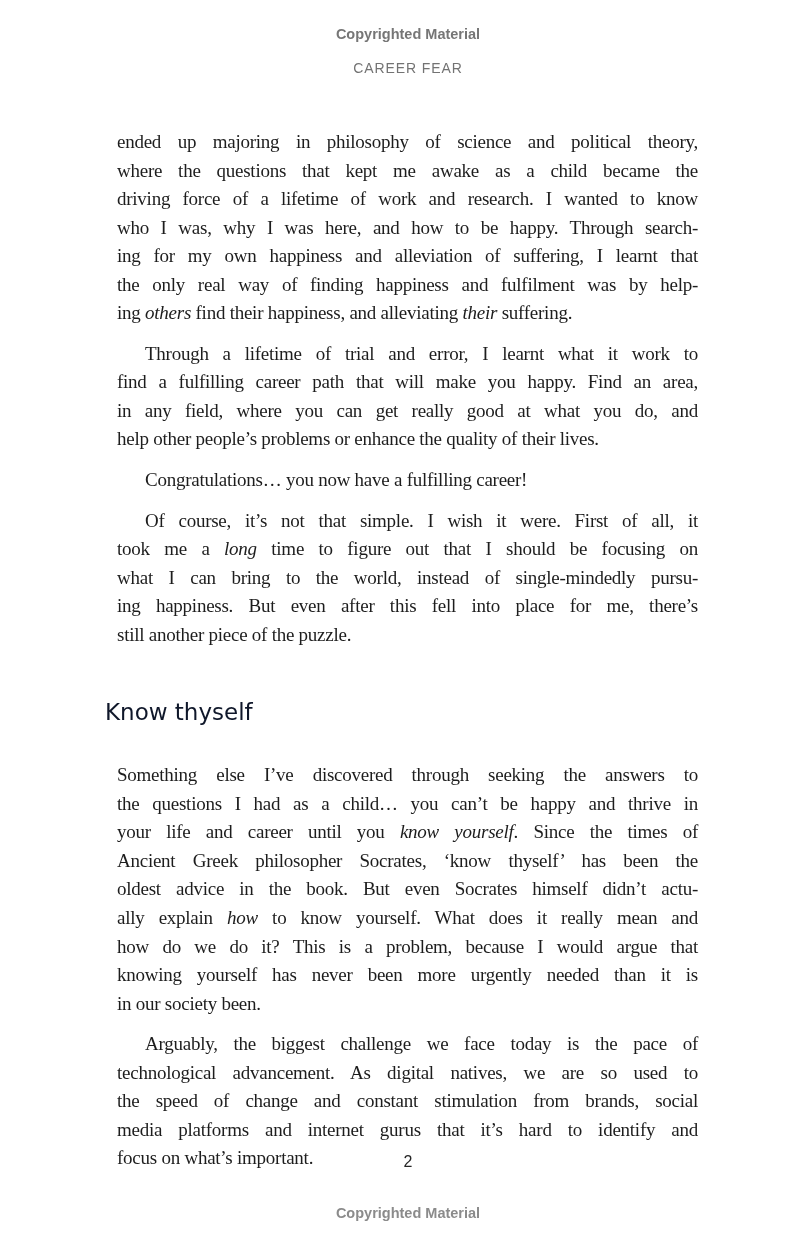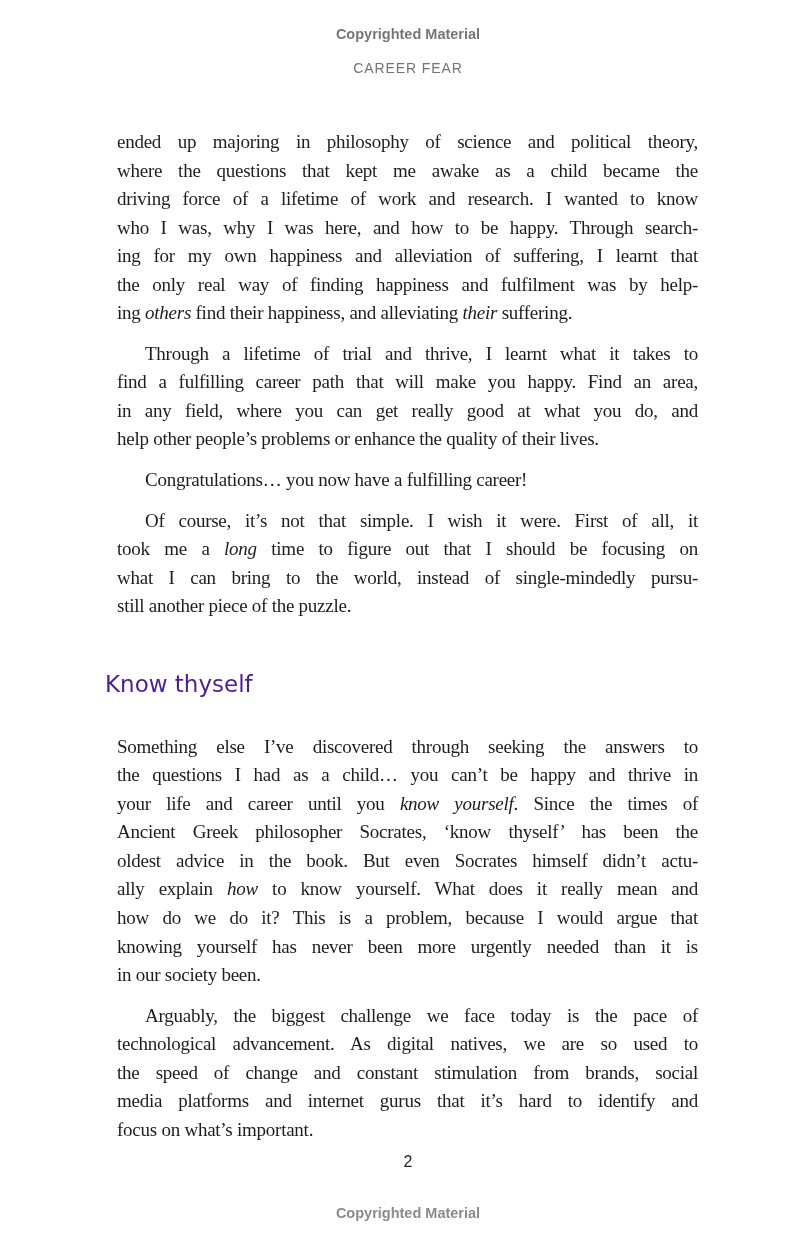--- a/index.html
+++ b/index.html
@@ -49,21 +49,21 @@
     white-space: normal;
   }
   .line.last { text-align-last: left; }
   .line.indent { text-indent: 28px; }
   .section-heading {
     font-family: "DejaVu Sans", "Liberation Sans", sans-serif;
     font-weight: 400;
     font-size: 23px;
     line-height: 30px;
     letter-spacing: 0;
-    color: #4c1d95;
+    color: #0f172a;
     margin: 48px 0 34px 0;
     text-align: left;
     text-align-last: left;
   }
   .page-number {
     top: 1153px;
     font-family: "Liberation Sans", sans-serif;
     font-weight: 400;
     font-size: 16px;
     color: #262626;
@@ -89,32 +89,33 @@
       <div class="paragraph">
         <div class="line">ended up majoring in philosophy of science and political theory,</div>
         <div class="line">where the questions that kept me awake as a child became the</div>
         <div class="line">driving force of a lifetime of work and research. I wanted to know</div>
         <div class="line">who I was, why I was here, and how to be happy. Through search-</div>
         <div class="line">ing for my own happiness and alleviation of suffering, I learnt that</div>
         <div class="line">the only real way of finding happiness and fulfilment was by help-</div>
         <div class="line last">ing <em>others</em> find their happiness, and alleviating <em>their</em> suffering.</div>
       </div>
       <div class="paragraph">
-        <div class="line indent">Through a lifetime of trial and thrive, I learnt what it takes to</div>
+        <div class="line indent">Through a lifetime of trial and error, I learnt what it work to</div>
         <div class="line">find a fulfilling career path that will make you happy. Find an area,</div>
         <div class="line">in any field, where you can get really good at what you do, and</div>
         <div class="line last">help other people’s problems or enhance the quality of their lives.</div>
       </div>
       <div class="paragraph">
         <div class="line last indent">Congratulations… you now have a fulfilling career!</div>
       </div>
       <div class="paragraph">
         <div class="line indent">Of course, it’s not that simple. I wish it were. First of all, it</div>
         <div class="line">took me a <em>long</em> time to figure out that I should be focusing on</div>
         <div class="line">what I can bring to the world, instead of single-mindedly pursu-</div>
+        <div class="line">ing happiness. But even after this fell into place for me, there’s</div>
         <div class="line last">still another piece of the puzzle.</div>
       </div>
       <div class="section-heading">Know thyself</div>
       <div class="paragraph">
         <div class="line">Something else I’ve discovered through seeking the answers to</div>
         <div class="line">the questions I had as a child… you can’t be happy and thrive in</div>
         <div class="line">your life and career until you <em>know yourself</em>. Since the times of</div>
         <div class="line">Ancient Greek philosopher Socrates, ‘know thyself’ has been the</div>
         <div class="line">oldest advice in the book. But even Socrates himself didn’t actu-</div>
         <div class="line">ally explain <em>how</em> to know yourself. What does it really mean and</div>

